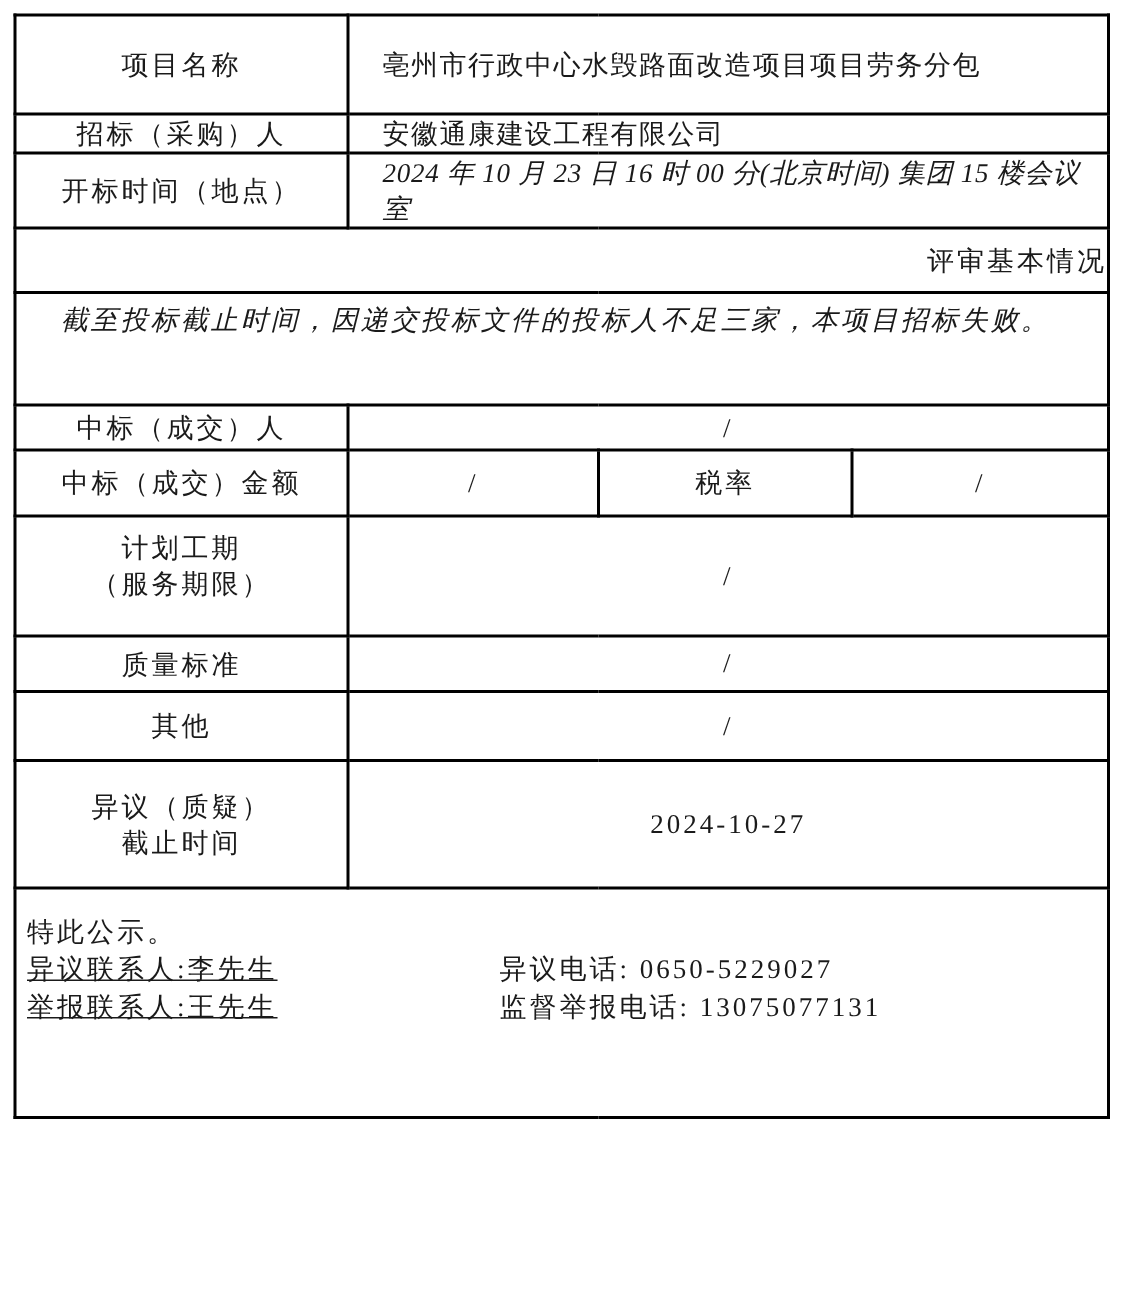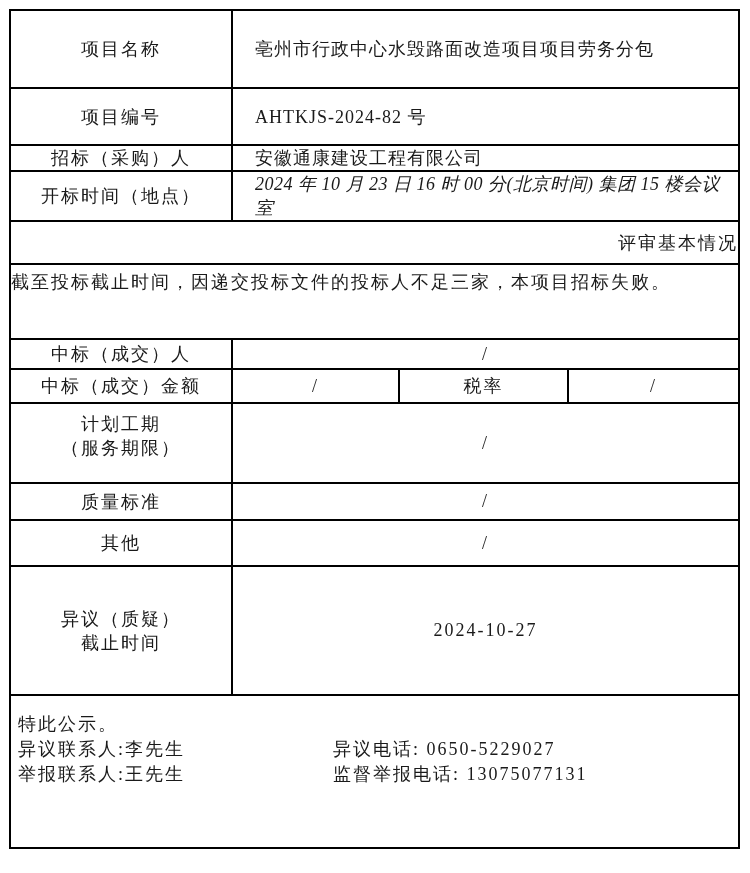--- a/index.html
+++ b/index.html
@@ -41,24 +41,25 @@
   
   td.valc {
     text-align: center;
     letter-spacing: 2px;
   }
   td.full-center {
     text-align: right;
     letter-spacing: 2px;
   }
   td.full-left {
-    text-align: left;
+    text-align: center;
     vertical-align: top;
     padding: 5px 8px 0 0;
     letter-spacing: 2px;
+    font-style: italic;
   }
   .open-line {
     line-height: 24px;
     letter-spacing: 0.5px;
     white-space: nowrap;
     font-style: italic;
   }
   td.duration-lbl {
     vertical-align: top;
     padding-top: 8px;
@@ -71,43 +72,40 @@
     padding: 16px 8px 0 7px;
     letter-spacing: 2px;
   }
   .f-line {
     line-height: 25px;
     white-space: nowrap;
   }
   .f-left {
     display: inline-block;
     width: 315px;
+    text-decoration: underline;
   }
 </style>
 </head>
 <body>
 
 <table class="doc-table">
   <colgroup>
     <col style="width:222px">
     <col style="width:167px">
     <col style="width:169px">
     <col style="width:171px">
   </colgroup>
 
   <tbody>
-      <tr style="height:78px">
+      <tr style="height:66px">
     <td class="lbl">项目名称</td>
     <td colspan="3" class="val">亳州市行政中心水毁路面改造项目项目劳务分包</td>
   </tr>
 
-  <tr style="height:57px">
-    <td class="lbl">项目编号</td>
-    <td colspan="3" class="val">AHTKJS-2024-82 号</td>
-  </tr>
 
   <tr style="height:26px">
     <td class="lbl">招标（采购）人</td>
     <td colspan="3" class="val">安徽通康建设工程有限公司</td>
   </tr>
 
   <tr style="height:50px">
     <td class="lbl">开标时间（地点）</td>
     <td colspan="3" class="val">
       <div class="open-line">2024 年 10 月 23 日 16 时 00 分(北京时间)  集团 15 楼会议</div>
@@ -121,21 +119,21 @@
 
   <tr style="height:75px">
     <td colspan="4" class="full-left">截至投标截止时间，因递交投标文件的投标人不足三家，本项目招标失败。</td>
   </tr>
 
   <tr style="height:30px">
     <td class="lbl">中标（成交）人</td>
     <td colspan="3" class="valc">/</td>
   </tr>
 
-  <tr style="height:34px">
+  <tr style="height:44px">
     <td class="lbl">中标（成交）金额</td>
     <td class="valc">/</td>
     <td class="lbl">税率</td>
     <td class="valc">/</td>
   </tr>
 
   <tr style="height:80px">
     <td class="lbl duration-lbl">
       <div class="lbl-line">计划工期</div>
       <div class="lbl-line">（服务期限）</div>
@@ -146,21 +144,21 @@
   <tr style="height:37px">
     <td class="lbl">质量标准</td>
     <td colspan="3" class="valc">/</td>
   </tr>
 
   <tr style="height:46px">
     <td class="lbl">其他</td>
     <td colspan="3" class="valc">/</td>
   </tr>
 
-  <tr style="height:129px">
+  <tr style="height:85px">
     <td class="lbl">
       <div class="lbl-line">异议（质疑）</div>
       <div class="lbl-line">截止时间</div>
     </td>
     <td colspan="3" class="valc">2024-10-27</td>
   </tr>
 
   <tr style="height:153px">
     <td colspan="4" class="footer-cell">
       <div class="f-line">特此公示。</div>

